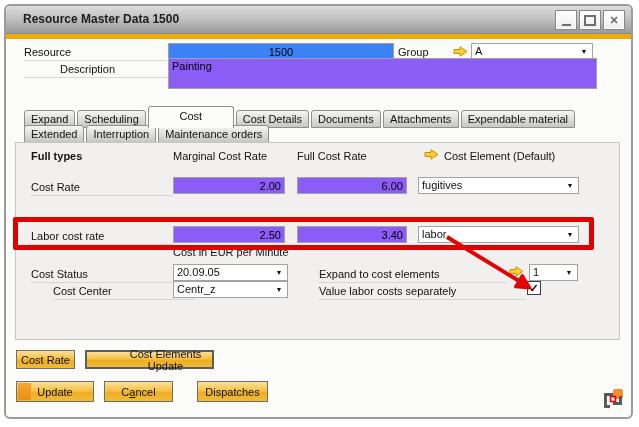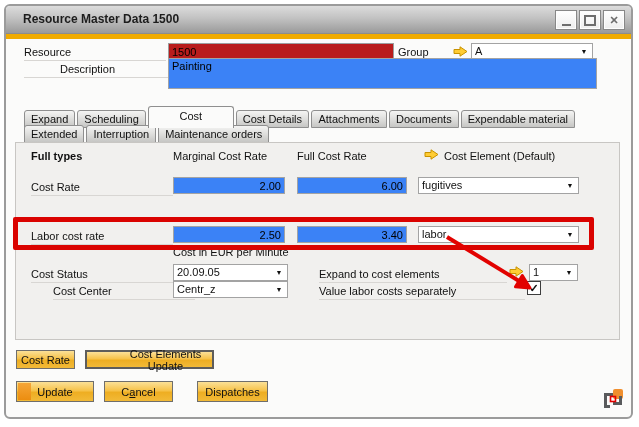--- a/index.html
+++ b/index.html
@@ -19,24 +19,24 @@
           display:flex;align-items:center;justify-content:center;cursor:default;}
   .glyph-min{width:9px;height:2px;background:#6d6d6d;margin-top:9px;}
   .glyph-max{width:8px;height:7px;border:2px solid #6d6d6d;}
   .glyph-close{font-size:11px;font-weight:bold;color:#6d6d6d;line-height:1;}
   .goldbar{position:absolute;left:0;top:28px;right:0;height:5px;background:#f0ab00;}
   
   .lbl{position:absolute;height:15px;line-height:15px;border-bottom:1px solid #d8d6d3;}
   .plain{position:absolute;height:14px;line-height:14px;}
   .bold{font-weight:bold;}
   
-  .inp{position:absolute;box-sizing:border-box;border:1px solid #a3a3a3;background:#3b82f6;
+  .inp{position:absolute;box-sizing:border-box;border:1px solid #a3a3a3;background:#8b5cf6;
        font-family:"Liberation Sans",sans-serif;font-size:11px;height:17px;padding:0 3px;}
   .inp.num{text-align:right;}
-  .inp.ro{background:#b91c1c;border-color:#9d9d9d;}
+  .inp.ro{background:#3b82f6;border-color:#9d9d9d;text-align:center;}
   textarea.inp{resize:none;height:31px;padding-top:1px;}
   
   .dd{position:absolute;box-sizing:border-box;height:17px;border:1px solid #a3a3a3;
       background:#fff;display:flex;align-items:center;cursor:default;}
   .dd-val{flex:1;padding-left:3px;line-height:15px;white-space:nowrap;overflow:hidden;}
   .dd-arrow{width:16px;text-align:center;font-size:7px;color:#111;}
   
   .linkarrow{position:absolute;width:15px;height:11px;cursor:pointer;}
   
   .tabsrow{position:absolute;display:flex;gap:2px;align-items:flex-end;}
@@ -103,22 +103,22 @@
     <span class="dd-arrow">▼</span>
   </div>
   <div class="lbl" style="left:18px;top:56px;width:142px;padding-left:36px;">Description</div>
   <textarea class="inp" style="left: 162px; top: 52px; width: 429px;" spellcheck="false">Painting</textarea>
 
   <div class="tabsrow" style="left:18px;top:100px;">
     <div class="tab r1-1">Expand</div>
     <div class="tab r1-2">Scheduling</div>
     <div class="tab active r1-3">Cost</div>
     <div class="tab r1-4">Cost Details</div>
+    <div class="tab r1-6">Documents</div>
     <div class="tab r1-5">Attachments</div>
-    <div class="tab r1-6">Documents</div>
     <div class="tab r1-7">Expendable material</div>
   </div>
   <div class="tabsrow" style="left:18px;top:119px;">
     <div class="tab r2-1">Extended</div>
     <div class="tab r2-2">Interruption</div>
     <div class="tab r2-3">Maintenance orders</div>
   </div>
 
   <div class="panel">
     <div class="plain bold" style="left:15px;top:6px;">Full types</div>

